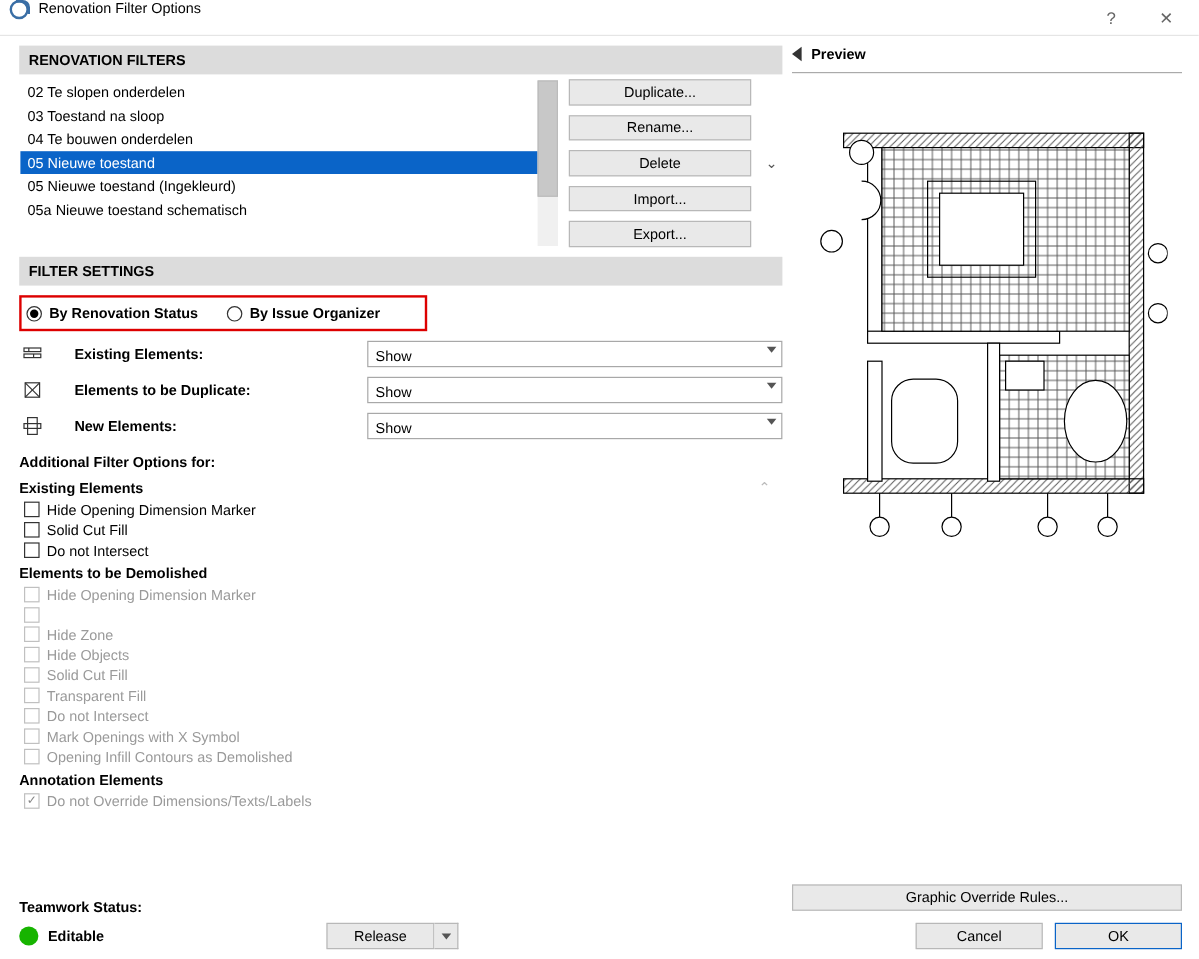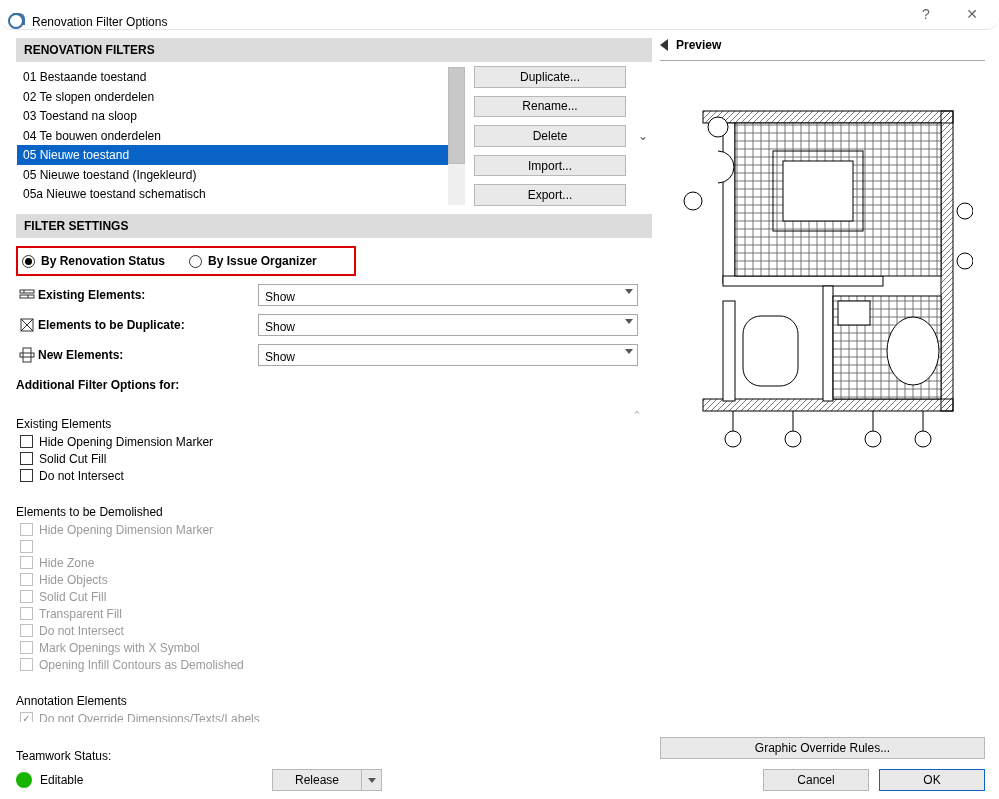--- a/index.html
+++ b/index.html
@@ -9,24 +9,23 @@
     font-size: 12px;
     color: #000;
     background: #fff;
     width: 999px;
     height: 799px;
     overflow: hidden;
   }
   .titlebar {
     height: 30px;
     display:flex;
-    align-items:flex-end;
+    align-items:flex-start;
     padding: 0 4px 0 8px;
     border-bottom: 1px solid #e5e5e5;
-    border-radius: 13px;
   }
   .titlebar .app-icon {
     width:16px; height:16px;
     border-radius:50%;
     border: 2px solid #3a6ea5;
     margin-right:8px;
     position:relative;
   }
   .titlebar .app-icon::after{
     content:"";
@@ -138,20 +137,21 @@
     border-radius:50%;
     display:flex; align-items:center; justify-content:center;
   }
   .radio-circle.checked::after{
     content:""; width:7px; height:7px; background:#000; border-radius:50%;
   }
   .elem-row {
     display:flex;
     align-items:center;
     margin-bottom: 8px;
+    gap: 24px;
   }
   .elem-row .ico { width:22px; display:flex; justify-content:center;}
   .elem-row label { width: 220px; font-weight:bold; }
   .combo {
     flex:1;
     height: 22px;
     border:1px solid #a8a8a8;
     display:flex;
     align-items:flex-end;
     padding: 1px 6px;
@@ -159,21 +159,21 @@
     background:#fff;
     max-width: 380px;
   }
   .combo .drop {
     position:absolute; right:4px; top:4px;
     border-left:4px solid transparent;
     border-right:4px solid transparent;
     border-top:5px solid #555;
   }
   .subhead { font-weight:bold; margin:4px 0;}
-  .sub-block-title { font-weight:normal; margin: 21px 0 2px 0;}
+  .sub-block-title { font-weight:bold; margin: 4px 0 2px 0;}
   .check-row {
     display:flex; align-items:center;
     padding: 1.5px 0;
   }
   .check-row.disabled { color:#9a9a9a; }
   .check-row.disabled .chkbox { border-color:#c0c0c0;}
   .chkbox {
     width:13px; height:13px;
     border:1px solid #333;
     margin: 0 6px 0 4px;
@@ -264,21 +264,20 @@
 </div>
 
 <div class="content">
 
   <div class="left-pane">
     <div class="section-header">RENOVATION FILTERS</div>
 
     <div class="filters-row" style="height:140px;">
       <div class="filters-list">
         <div id="filters-container">
-            <div class="filter-item">01 Bestaande toestand</div>
             <div class="filter-item">02 Te slopen onderdelen</div>
             <div class="filter-item">03 Toestand na sloop</div>
             <div class="filter-item">04 Te bouwen onderdelen</div>
             <div class="filter-item selected">05 Nieuwe toestand</div>
             <div class="filter-item">05 Nieuwe toestand (Ingekleurd)</div>
             <div class="filter-item">05a Nieuwe toestand schematisch</div>
           </div>
         <div class="scroll">
             <div class="thumb"></div>
           </div>
@@ -416,21 +415,21 @@
             <span class="chkbox checked"></span>
             <span>Do not Override Dimensions/Texts/Labels</span>
           </div>
         </div>
     </div>
 
     <div class="teamwork">
       <div class="sub-block-title">Teamwork Status:</div>
       <div class="status-row">
         <span class="dot"></span>
-        <span style="font-weight:normal">Editable</span>
+        <span style="font-weight:bold">Editable</span>
         <div class="split-btn" style="margin-right:270px">
           <div class="btn main">Release</div>
           <div class="btn arrow"></div>
         </div>
       </div>
     </div>
   </div>
 
   <div class="right-pane">
     <div class="preview-head">

